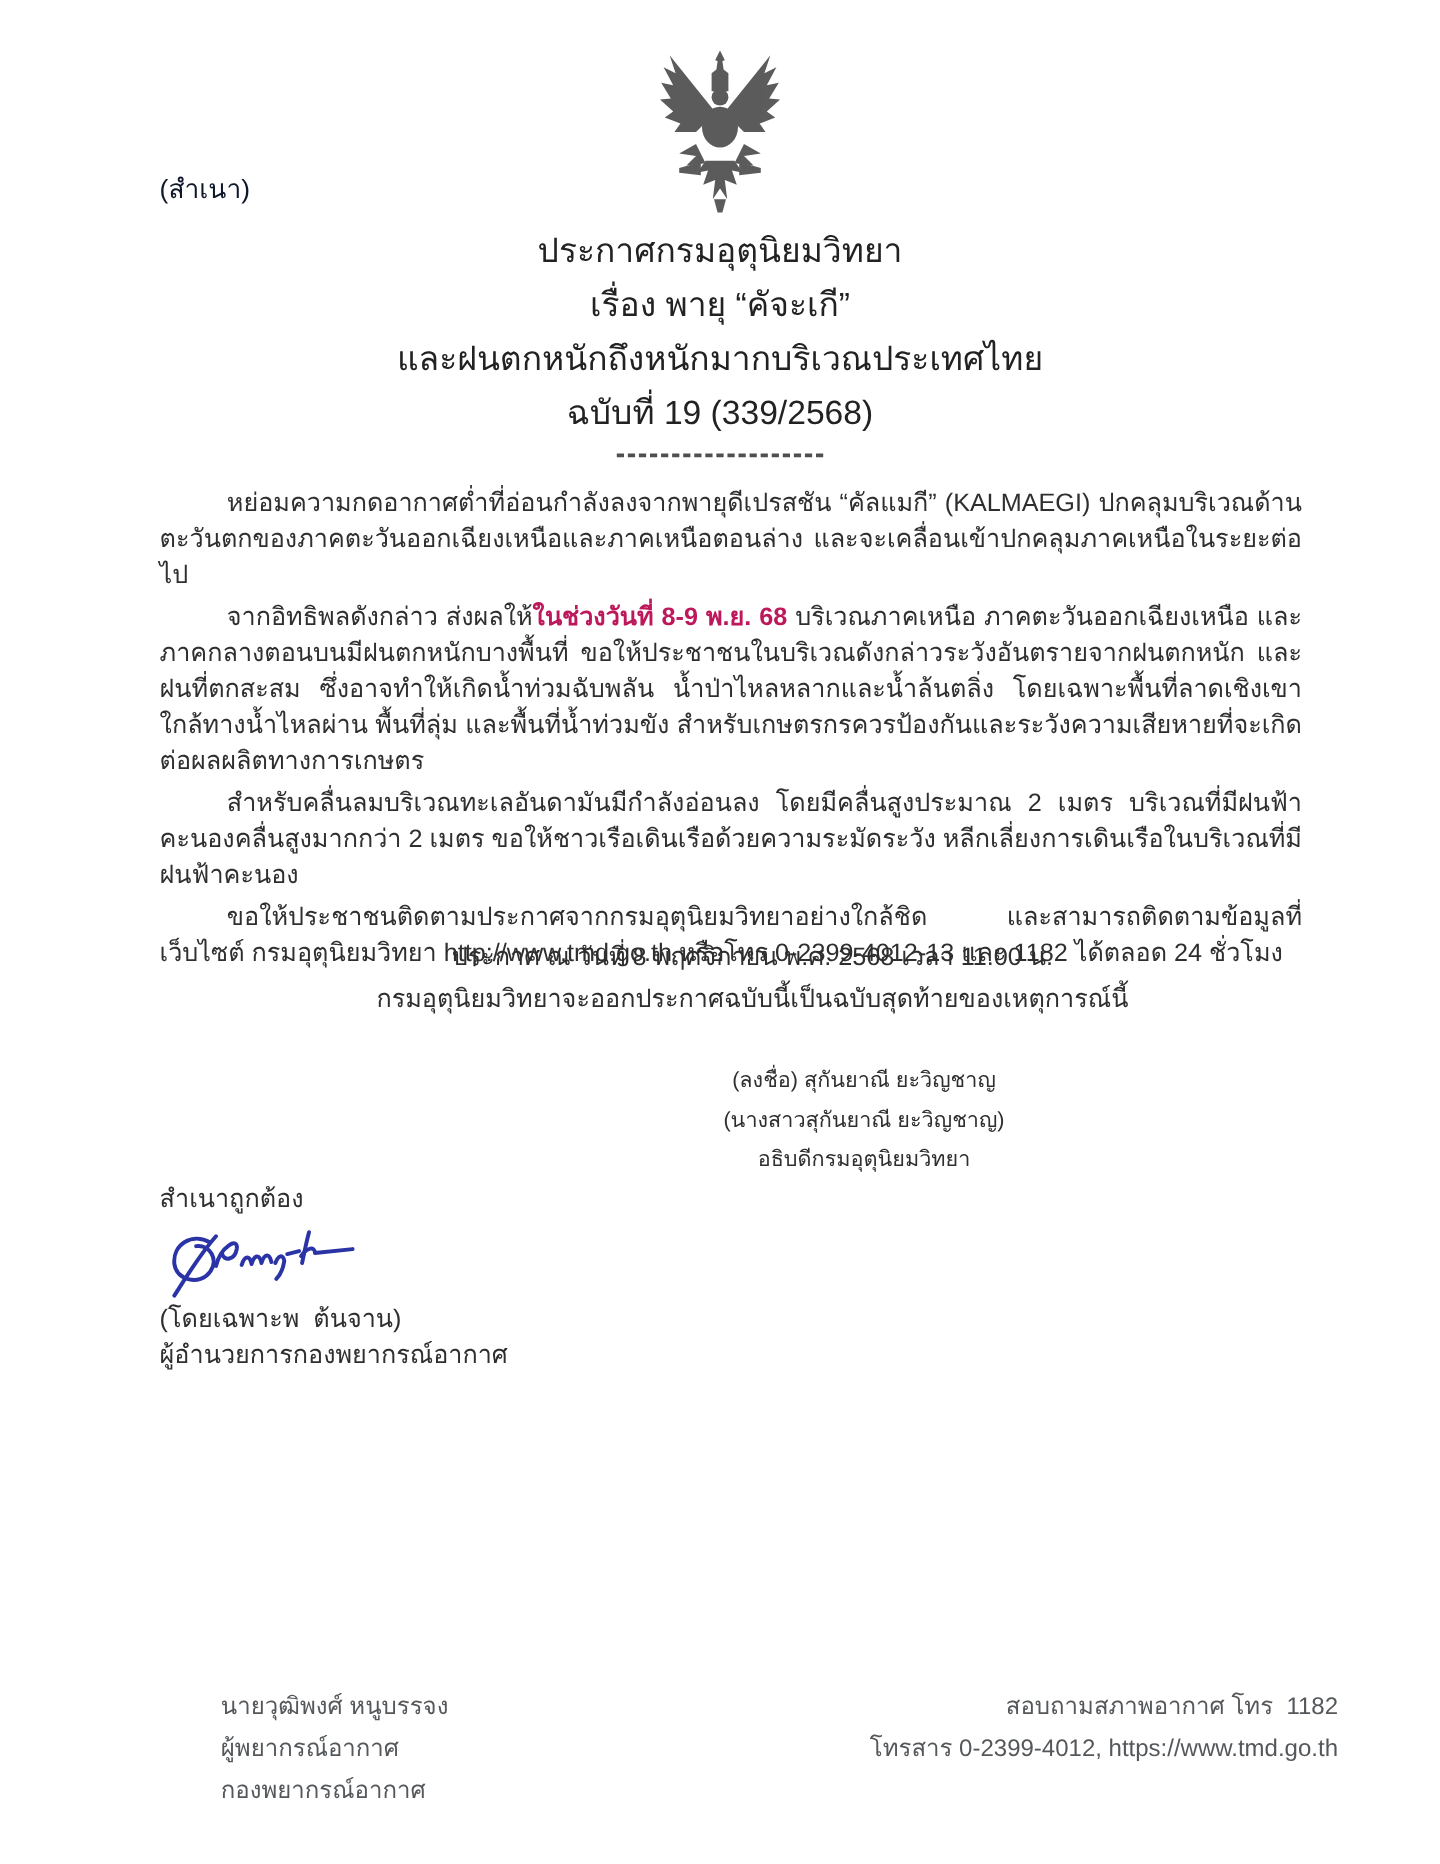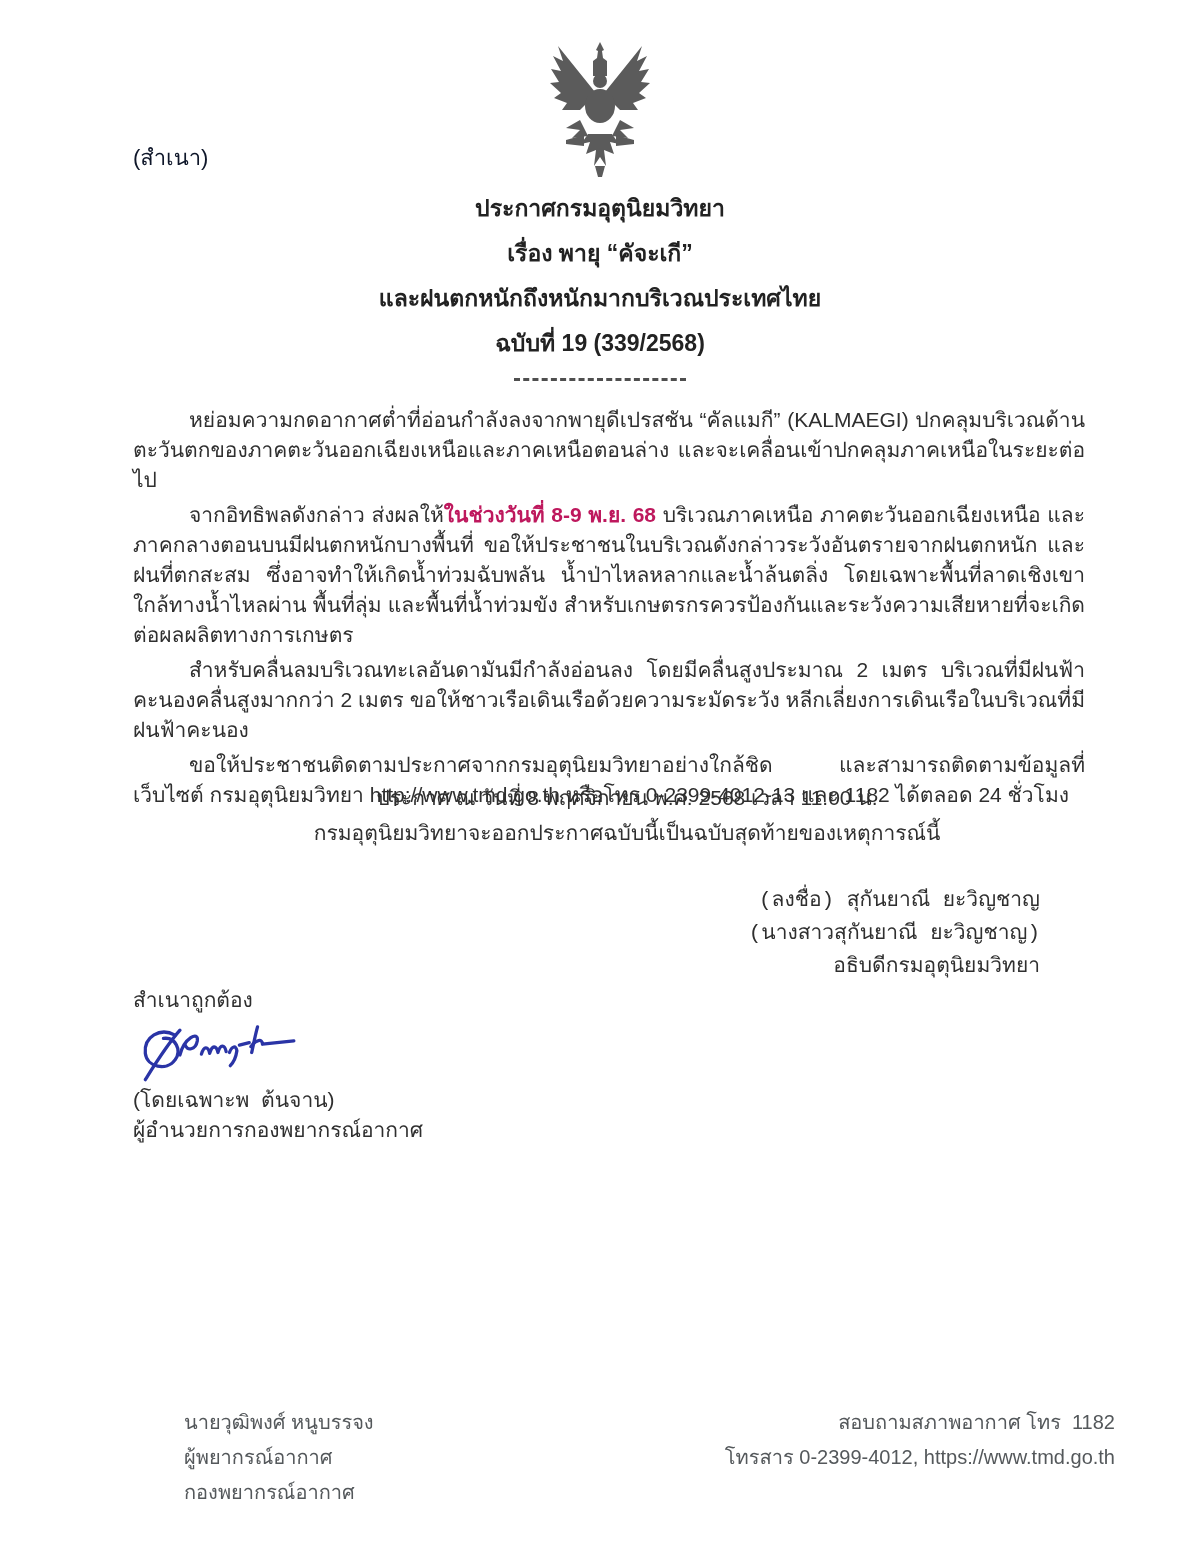--- a/index.html
+++ b/index.html
@@ -15,42 +15,42 @@
   .copy-notation{
     position:absolute;left:133px;top:140px;
     font-size:22px;color:#0f172a;
   }
   .emblem-wrap{
     position:absolute;top:40px;left:50%;transform:translateX(-50%);
     width:120px;height:142px;
   }
   .header-block{
     position:absolute;top:186px;left:0;right:0;
-    text-align:center;font-weight:bold;color:#222;
-    font-size:23px;line-height:45px;
+    text-align:center;font-weight:normal;color:#222;
+    font-size:28px;line-height:45px;
   }
   .separator-line{
     position:absolute;top:378px;left:50%;transform:translateX(-50%);
     width:172px;height:0;
     border-top:3px dashed #4f4f4f;
   }
   .body-block{
     position:absolute;top:405px;left:133px;width:952px;
     font-size:21px;line-height:30px;text-align:justify;
   }
   .body-block p{margin:0 0 5px 0;text-indent:56px;}
   .bold-inline{font-weight:bold;color:#be185d;}
   .issued-block{
     position:absolute;top:780px;left:0;right:0;
     transform:translateX(27px);
     text-align:center;font-size:21px;line-height:35px;
   }
   .signer-block{
     position:absolute;top:884px;left:400px;width:640px;
-    text-align:right;font-size:21px;line-height:33px;font-family:Liberation Mono, monospace;
+    text-align:center;font-size:18px;line-height:33px;
   }
   .certified-block{
     position:absolute;top:985px;left:133px;width:420px;
     font-size:21px;line-height:30px;
   }
   .signature-wrap{width:165px;height:66px;margin:2px 0 2px 2px;}
   .certified-name{margin-top:2px;}
   .footer-block{
     position:absolute;top:1405px;left:140px;right:85px;
     display:flex;justify-content:space-between;

